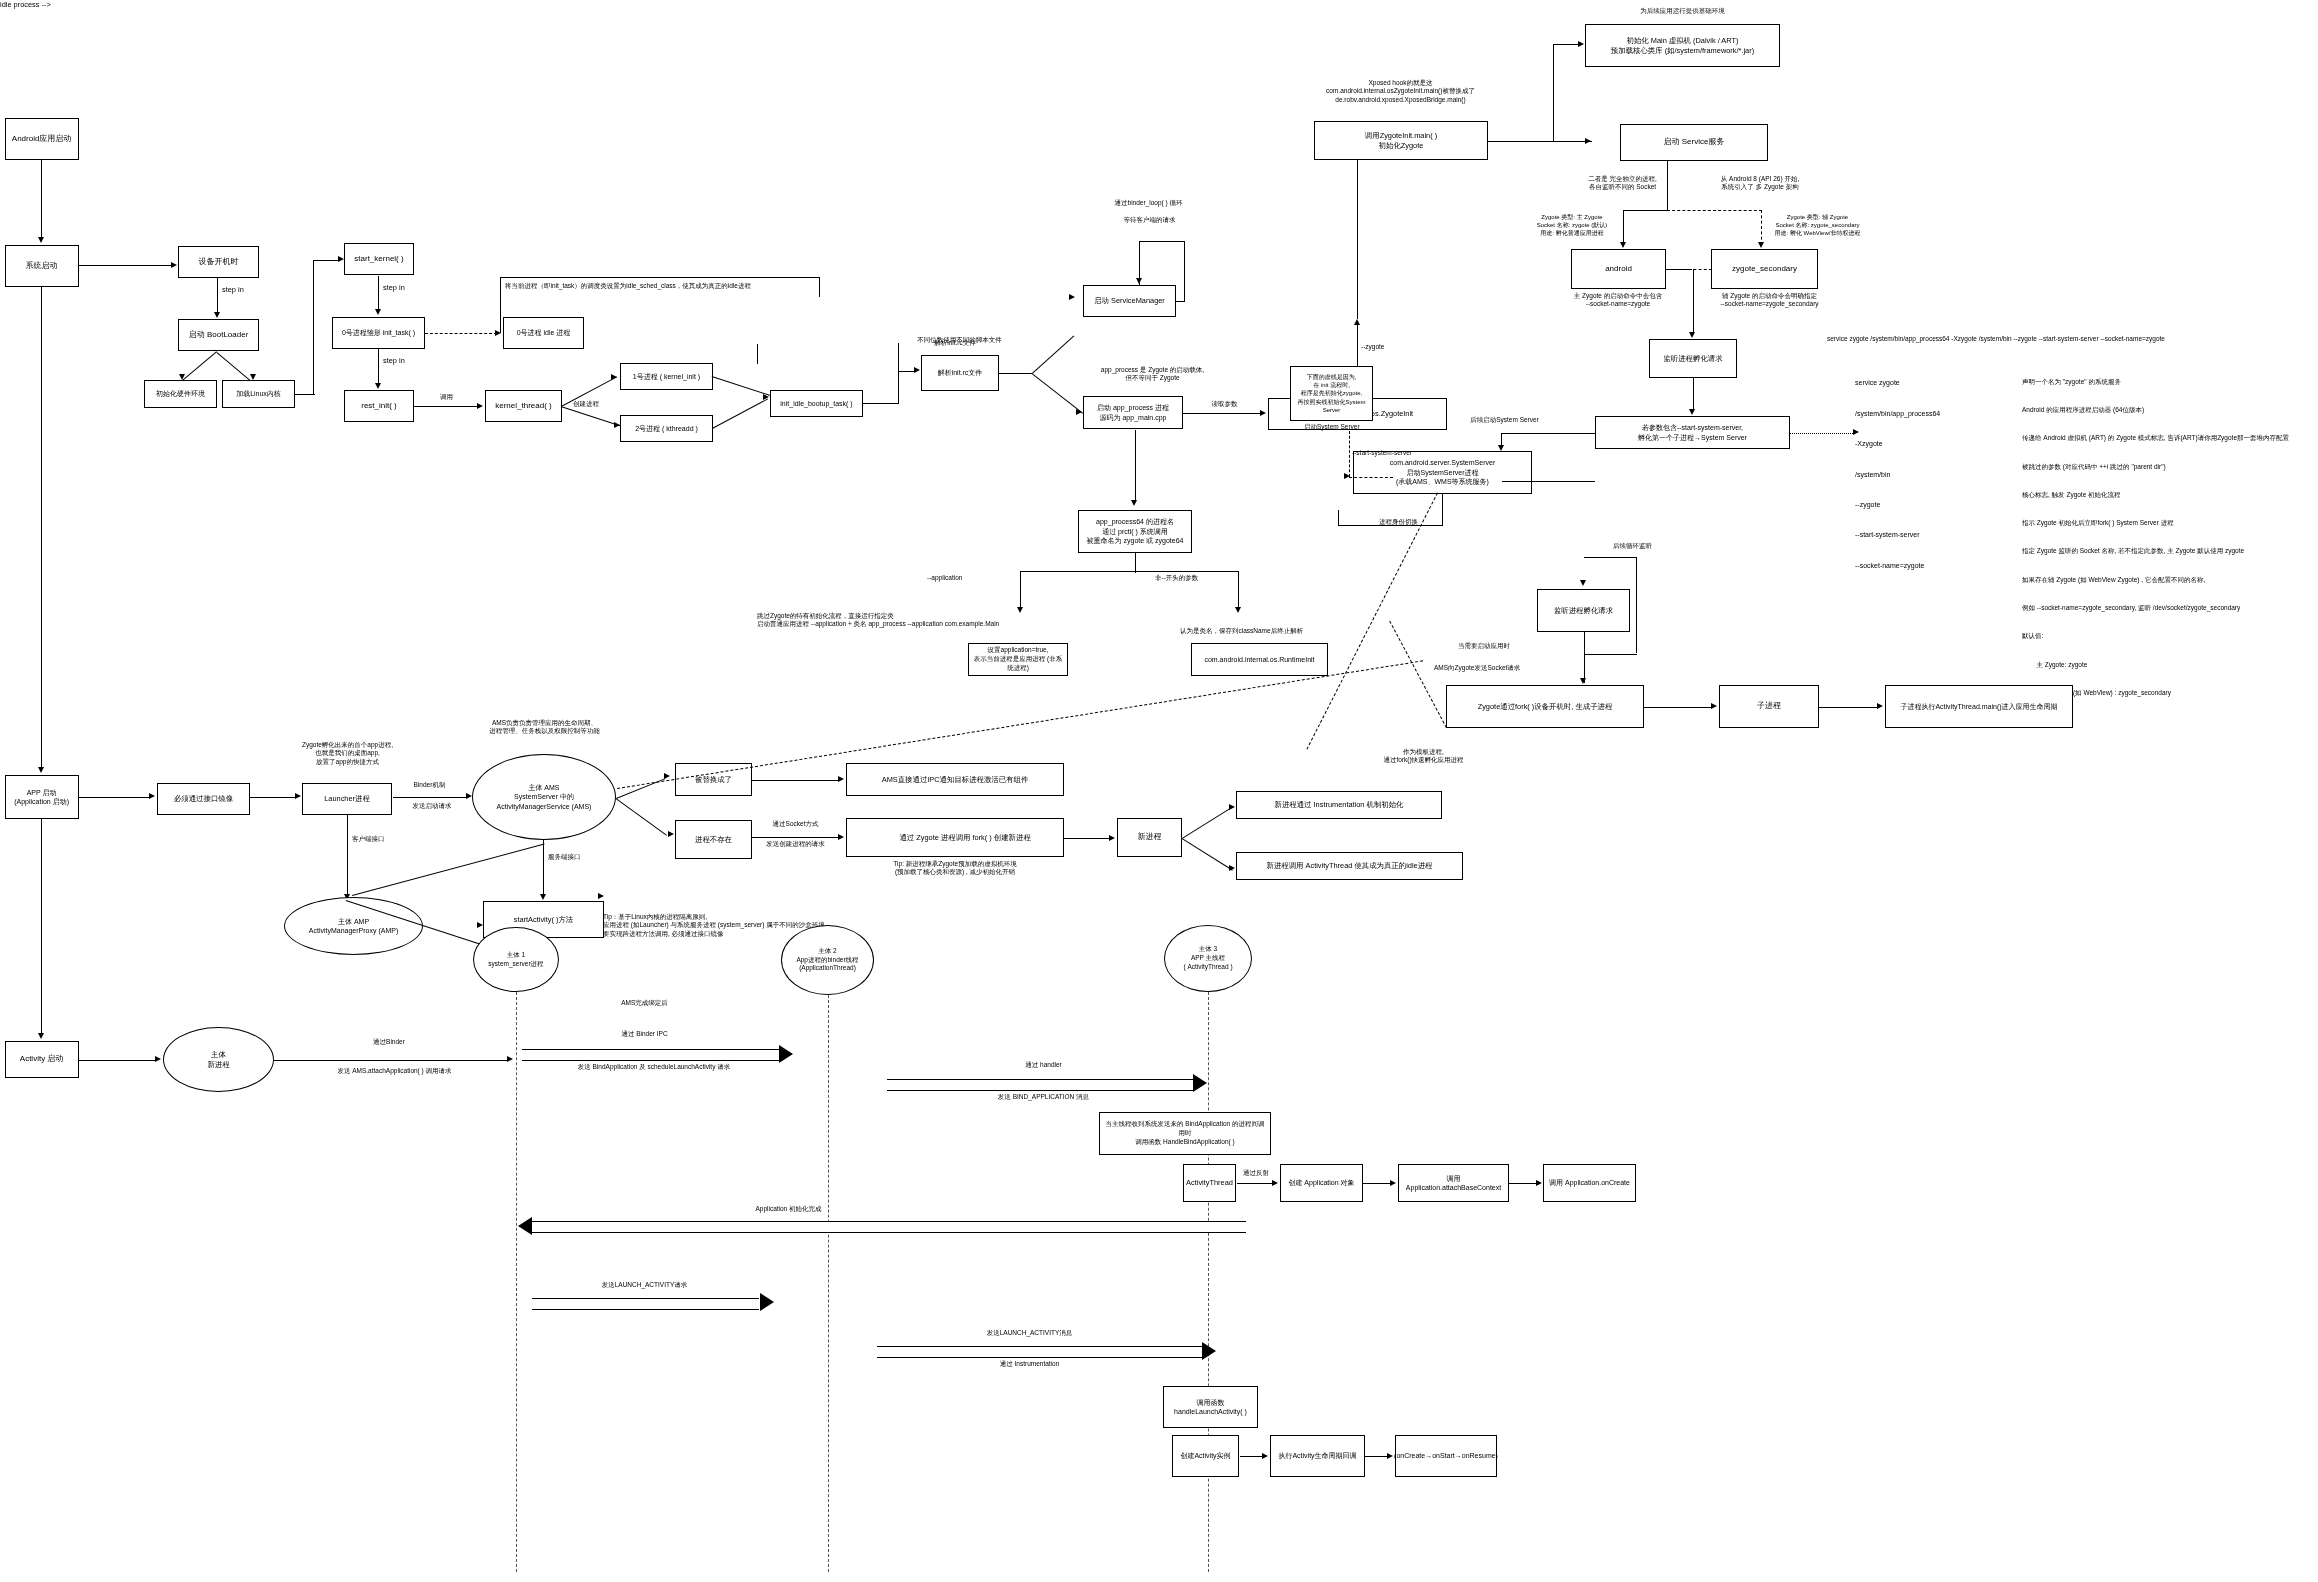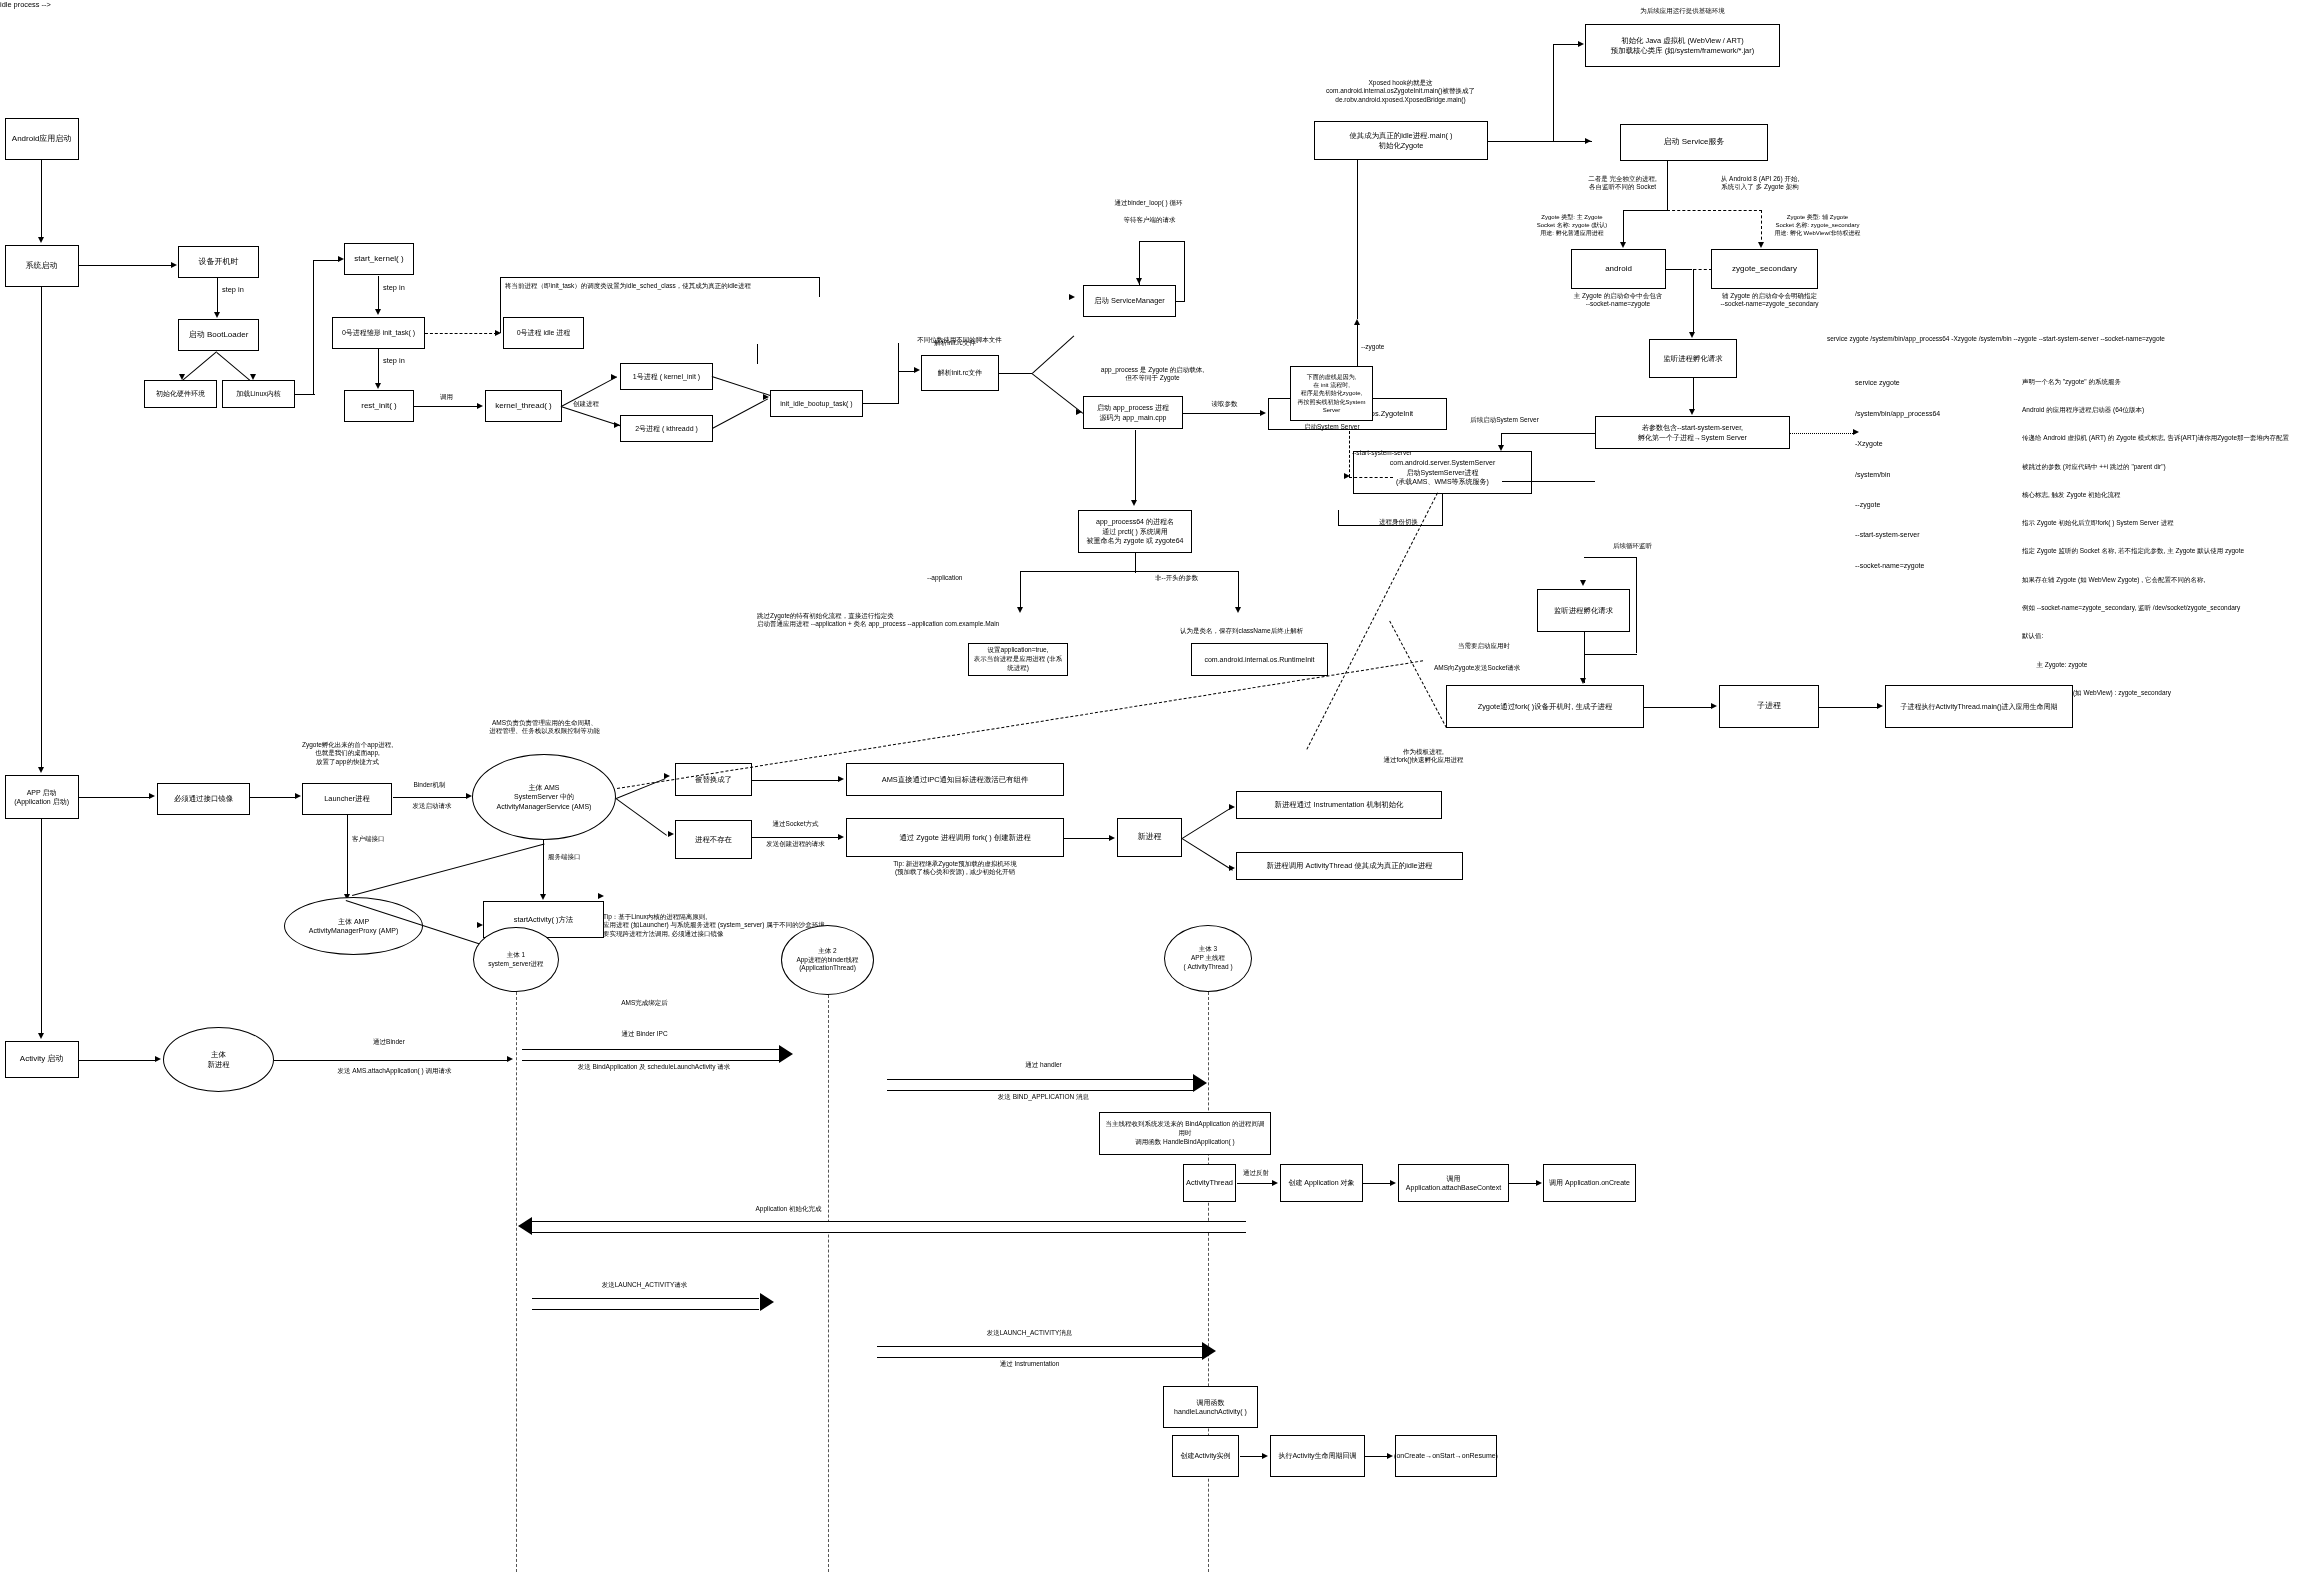--- a/index.html
+++ b/index.html
@@ -153,33 +153,33 @@
 
   
   <div class="ln hl" style="left:1183px;top:413px;width:79px;"></div>
   <div class="lbl c sm" style="left:1206px;top:400px;width:37px;">读取参数</div>
   <div class="arrowhead ar-r" style="left:1260px;top:410px;"></div>
   <div class="node" style="left:1268px;top:398px;width:179px;height:32px;font-size:7.4px;">com.android.internal.os.ZygoteInit</div>
 
   <div class="ln vl" style="left:1357px;top:325px;height:73px;"></div>
   <div class="lbl l sm" style="left:1361px;top:343px;">--zygote</div>
   <div class="arrowhead ar-u" style="left:1354px;top:319px;"></div>
-  <div class="node" style="left:1314px;top:121px;width:174px;height:39px;font-size:7.4px;">使其成为真正的idle进程.main( )
+  <div class="node" style="left:1314px;top:121px;width:174px;height:39px;font-size:7.4px;">调用ZygoteInit.main( )
 初始化Zygote</div>
   <div class="ln vl" style="left:1357px;top:160px;height:159px;"></div>
   <div class="lbl c sm" style="left:1243px;top:79px;width:315px;">Xposed hook的就是这
 com.android.internal.osZygoteInit.main()被替换成了
 de.robv.android.xposed.XposedBridge.main()</div>
 
   
   <div class="ln hl" style="left:1488px;top:141px;width:104px;"></div>
   <div class="ln vl" style="left:1553px;top:44px;height:97px;"></div>
   <div class="ln hl" style="left:1553px;top:44px;width:29px;"></div>
   <div class="arrowhead ar-r" style="left:1578px;top:41px;"></div>
-  <div class="node" style="left:1585px;top:24px;width:195px;height:43px;font-size:7.4px;">初始化 Java 虚拟机 (WebView / ART)
+  <div class="node" style="left:1585px;top:24px;width:195px;height:43px;font-size:7.4px;">初始化 Main 虚拟机 (Dalvik / ART)
 预加载核心类库 (如/system/framework/*.jar)</div>
   <div class="lbl c sm" style="left:1585px;top:6.5px;width:195px;">为后续应用运行提供基础环境</div>
   <div class="arrowhead ar-r" style="left:1585px;top:138px;"></div>
   <div class="node" style="left:1592px;top:124px;width:148px;height:37px;font-size:8px;margin-left:28px;">启动 Service服务</div>
 
   
   <div class="ln vl" style="left:1667px;top:161px;height:49px;"></div>
   <div class="ln hl" style="left:1623px;top:210px;width:45px;"></div>
   <div class="ln vl" style="left:1623px;top:210px;height:35px;"></div>
   <div class="arrowhead ar-d" style="left:1620px;top:242px;"></div>

